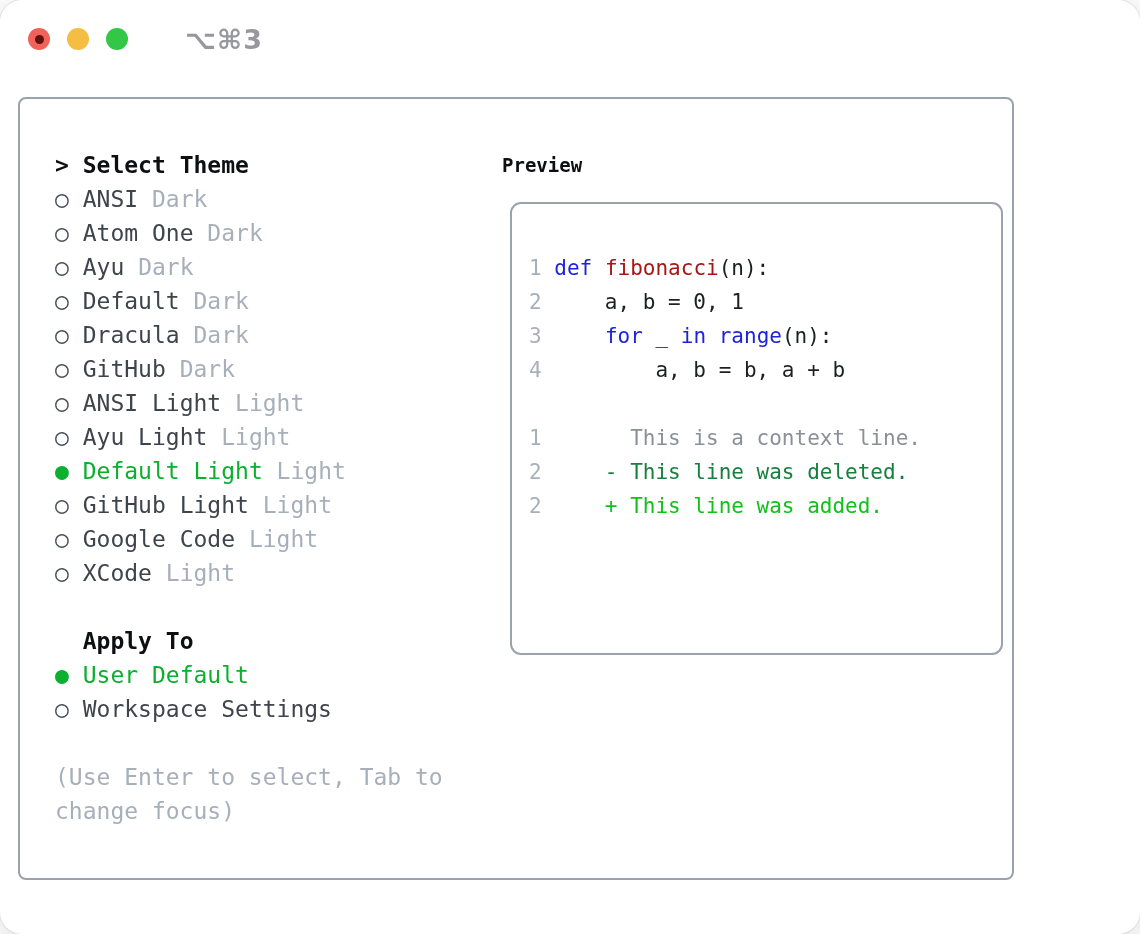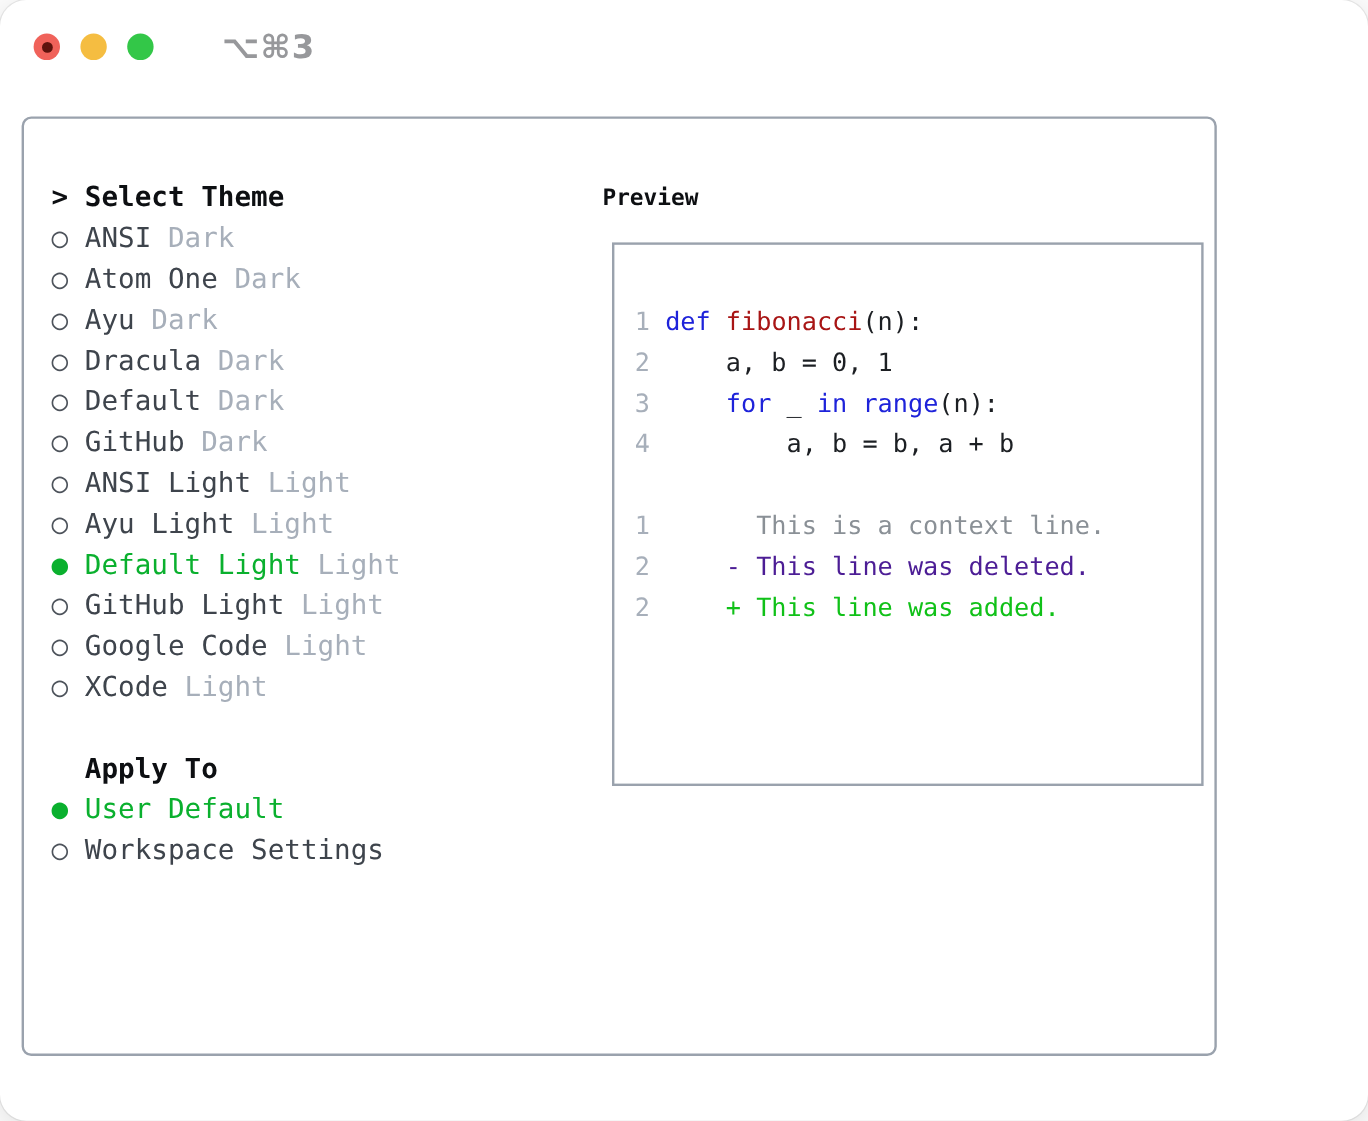--- a/index.html
+++ b/index.html
@@ -17,45 +17,45 @@
   .light .dot{position:absolute;left:50%;top:50%;width:9px;height:9px;margin:-4.5px 0 0 -4.5px;
               border-radius:50%;background:#5e130d;}
   .wtitle{margin-left:40px;font-family:"DejaVu Sans",sans-serif;font-weight:700;
           font-size:27px;color:#97989b;letter-spacing:1px;}
 
   
   .panel{position:absolute;left:18px;top:97px;width:992px;height:779px;
          border:2px solid #9aa2ad;border-radius:8px;background:#fff;}
 
   
-  .list{position:absolute;left:23px;top:49px;font-size:23px;line-height:34px;color:#3e444c;}
+  .list{position:absolute;left:35px;top:49px;font-size:23px;line-height:34px;color:#3e444c;}
   .row{white-space:pre;height:34px;}
   .marker{display:inline-block;color:#4d535b;}
   .marker.sel{color:#0ab02e;}
   .prompt{color:#0d0f12;font-weight:700;}
   .hdr{color:#0d0f12;font-weight:700;}
   .name{color:#3e444c;}
   .name.sel{color:#0ab02e;}
   .tag{color:#a7afba;}
   .spacer{height:34px;}
   .help{width:420px;color:#a7afba;font-size:23px;line-height:34px;}
 
   
   .preview-label{position:absolute;left:482px;top:49px;font-size:19px;line-height:34px;
                  font-weight:700;color:#0d0f12;}
   .preview-box{position:absolute;left:490px;top:103px;width:472px;height:402px;
-               border:2px solid #9aa2ad;border-radius:0;background:#fff;
+               border:2px solid #9aa2ad;border-radius:11px;background:#fff;
                padding:47px 0 0 17px;box-sizing:content-box;overflow:hidden;}
   .code-line{white-space:pre;font-size:21px;line-height:34px;height:34px;color:#1c1f23;}
   .gutter{color:#a7afba;}
   .tk-kw{color:#1e23da;}
   .tk-fn{color:#a81515;}
   .tk-pl{color:#1c1f23;}
   .tk-ctx{color:#8a9096;}
-  .tk-del{color:#4c1d95;text-align:center;}
+  .tk-del{color:#15803d;text-align:center;}
   .tk-add{color:#10c118;}
 </style>
 </head>
 <body>
 
 <div class="window">
 
   <div class="titlebar">
     <span class="light red">
         <span class="dot"></span>
@@ -66,37 +66,38 @@
   </div>
 
   <div class="panel">
 
     <div class="list">
       <div class="row"><span class="marker prompt">&gt;</span><span> </span><span class="hdr">Select Theme</span></div>
       <div id="theme-rows">
           <div class="row"><span class="marker">○</span> <span class="name">ANSI</span> <span class="tag">Dark</span></div>
           <div class="row"><span class="marker">○</span> <span class="name">Atom One</span> <span class="tag">Dark</span></div>
           <div class="row"><span class="marker">○</span> <span class="name">Ayu</span> <span class="tag">Dark</span></div>
+          <div class="row"><span class="marker">○</span> <span class="name">Default</span> <span class="tag">Dark</span></div>
           <div class="row"><span class="marker">○</span> <span class="name">Dracula</span> <span class="tag">Dark</span></div>
-          <div class="row"><span class="marker">○</span> <span class="name">Default</span> <span class="tag">Dark</span></div>
           <div class="row"><span class="marker">○</span> <span class="name">GitHub</span> <span class="tag">Dark</span></div>
           <div class="row"><span class="marker">○</span> <span class="name">ANSI Light</span> <span class="tag">Light</span></div>
           <div class="row"><span class="marker">○</span> <span class="name">Ayu Light</span> <span class="tag">Light</span></div>
           <div class="row"><span class="marker sel">●</span> <span class="name sel">Default Light</span> <span class="tag">Light</span></div>
           <div class="row"><span class="marker">○</span> <span class="name">GitHub Light</span> <span class="tag">Light</span></div>
           <div class="row"><span class="marker">○</span> <span class="name">Google Code</span> <span class="tag">Light</span></div>
           <div class="row"><span class="marker">○</span> <span class="name">XCode</span> <span class="tag">Light</span></div>
         </div>
       <div class="spacer"></div>
       <div class="row"><span class="marker"> </span><span> </span><span class="hdr">Apply To</span></div>
       <div id="apply-rows">
           <div class="row"><span class="marker sel">●</span> <span class="name sel">User Default</span></div>
           <div class="row"><span class="marker">○</span> <span class="name">Workspace Settings</span></div>
         </div>
       <div class="spacer"></div>
+      <div class="help">(Use Enter to select, Tab to change focus)</div>
     </div>
 
     <div class="preview-label">Preview</div>
 
     <div class="preview-box">
       <div id="code-lines">
           <div class="code-line"><span class="gutter">1 </span><span class="tk-kw">def</span><span class="tk-pl"> </span><span class="tk-fn">fibonacci</span><span class="tk-pl">(n):</span></div>
           <div class="code-line"><span class="gutter">2 </span><span class="tk-pl">    a, b = 0, 1</span></div>
           <div class="code-line"><span class="gutter">3 </span><span class="tk-pl">    </span><span class="tk-kw">for</span><span class="tk-pl"> _ </span><span class="tk-kw">in</span><span class="tk-pl"> </span><span class="tk-kw">range</span><span class="tk-pl">(n):</span></div>
           <div class="code-line"><span class="gutter">4 </span><span class="tk-pl">        a, b = b, a + b</span></div>

